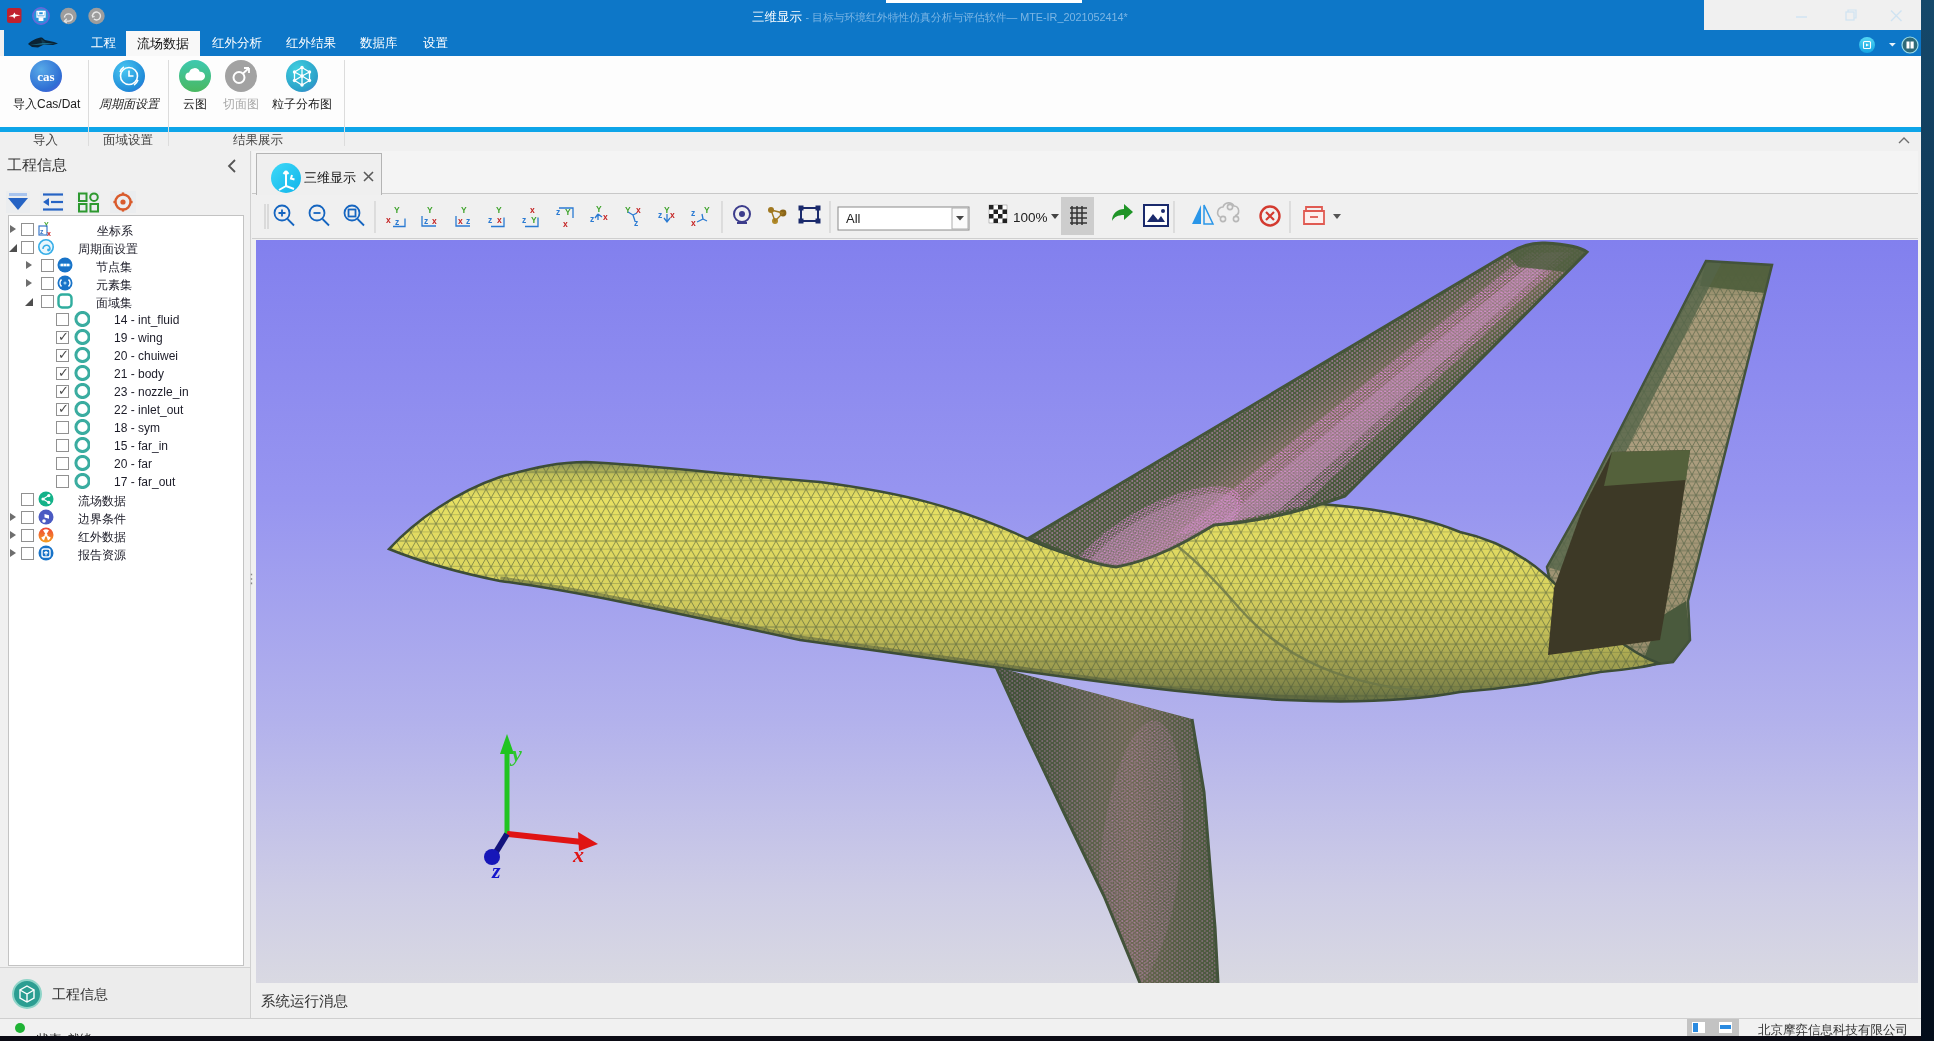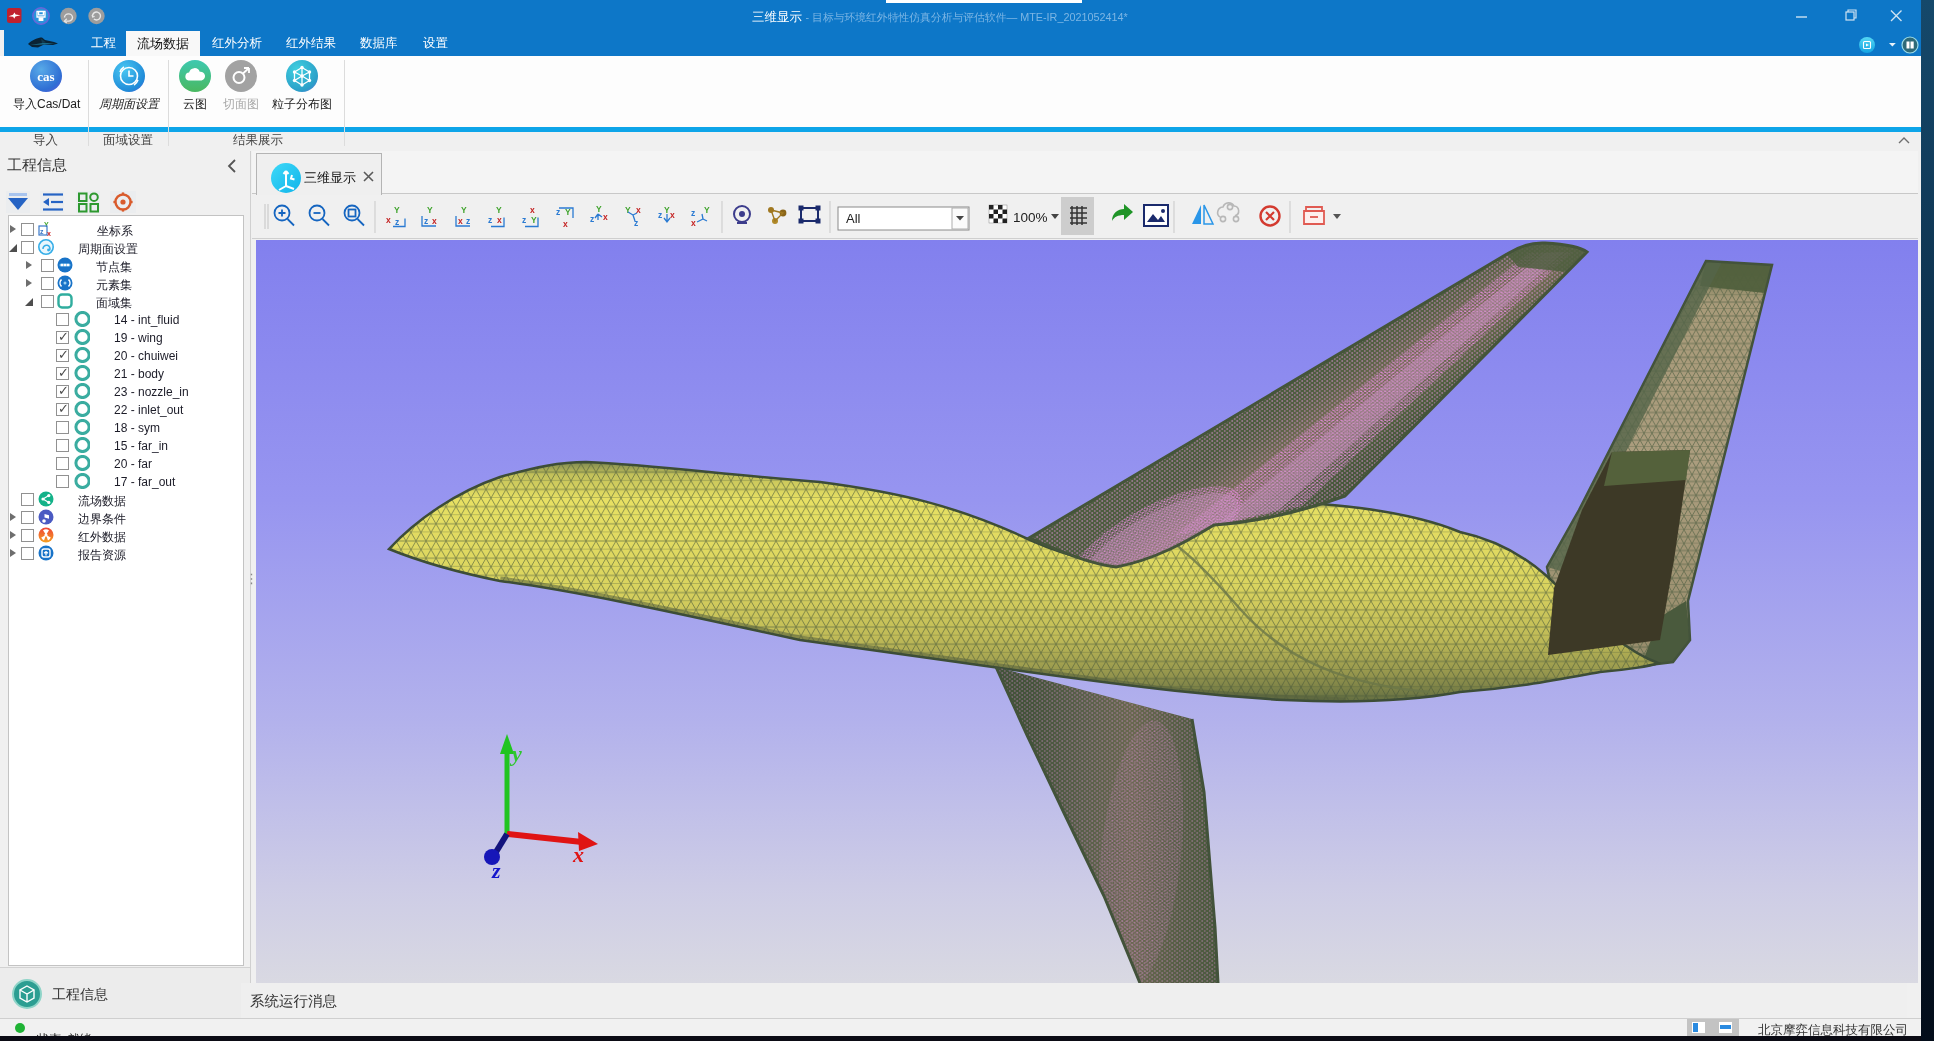--- a/index.html
+++ b/index.html
@@ -1,20 +1,20 @@
 <!DOCTYPE html>
 <html><head>
 <meta charset="utf-8">
 <style>
 * { margin:0; padding:0; box-sizing:border-box; }
 html,body { width:1934px; height:1041px; overflow:hidden; font-family:"Liberation Sans", sans-serif; }
 #app { position:absolute; left:0; top:0; width:1934px; height:1041px; background:#f0f0f0; }
 .abs { position:absolute; }
 
-#titlebar { left:0; top:0; width:1921px; height:30px; background:#0d77c8; }
+#titlebar { left:0; top:0; width:1704px; height:30px; background:#0d77c8; }
 #menubar { left:4px; top:30px; width:1921px; height:26px; background:#0d77c8; }
 .menuitem { position:absolute; top:0; height:26px; line-height:26px; color:#fff; font-size:12.5px; }
 #seltab { position:absolute; left:122px; top:1px; width:74px; height:25px; background:#f8f8f8; color:#111; text-align:center; line-height:25px; font-size:13px; }
 
 #ribbon { left:0; top:56px; width:1921px; height:76px; background:#fdfdfd; border-bottom:5px solid #0ea5e9; }
 .rbtn { position:absolute; top:3px; text-align:center; }
 .rbtn .lbl { font-size:12px; color:#222; margin-top:3px; white-space:nowrap; }
 .rsep { position:absolute; top:4px; height:86px; width:1px; background:#dcdcdc; }
 .rgroup { position:absolute; top:76px; font-size:12.5px; color:#444; white-space:nowrap; }
 
@@ -28,21 +28,21 @@
 .cb { position:absolute; top:2px; width:13px; height:13px; background:#fff; border:1px solid #919191; }
 .cb.ck:after { content:"\2713"; position:absolute; left:1px; top:-3px; font-size:13px; color:#4a4a4a; }
 .ticon { position:absolute; top:0px; width:16px; height:16px; }
 .tlabel { position:absolute; top:2px; font-size:12px; color:#1c1c28; white-space:nowrap; }
 #pfoot { position:absolute; left:0px; top:816px; width:250px; height:51px; background:#ececec; border-top:1px solid #d2d2d2; }
 
 #tabbar { left:252px; top:151px; width:1666px; height:43px; background:#f4f4f4; border-bottom:1px solid #c8c8c8; }
 #vtab { position:absolute; left:4px; top:2px; width:126px; height:42px; background:#efefef; border:1px solid #b4b4b4; border-bottom:none; }
 #toolbar { left:252px; top:195px; width:1666px; height:44px; background:#f0f0f0; border-bottom:1px solid #cfcfcf; }
 #viewport { left:256px; top:240px; width:1662px; height:743px; }
-#msgstrip { left:241px; top:983px; width:1666px; height:35px; background:#efefef;padding-left:38px; }
+#msgstrip { left:252px; top:983px; width:1666px; height:35px; background:#efefef;padding-left:38px; }
 #statusbar { left:0; top:1018px; width:1921px; height:18px; background:#f1f1f1; border-top:1px solid #cfcfcf; }
 #taskstrip { left:0; top:1036px; width:1934px; height:5px; background:#0b0b14; }
 #desktop { left:1921px; top:0px; width:13px; height:1041px; background:linear-gradient(180deg,#15496b 0%,#123e5e 15%,#0b2c47 40%,#06182c 70%,#030d1a 100%); }
 </style>
 </head>
 <body>
 <div id="app">
 
   <div id="titlebar" class="abs">
     <svg width="120" height="30" style="position:absolute;left:0;top:0">

